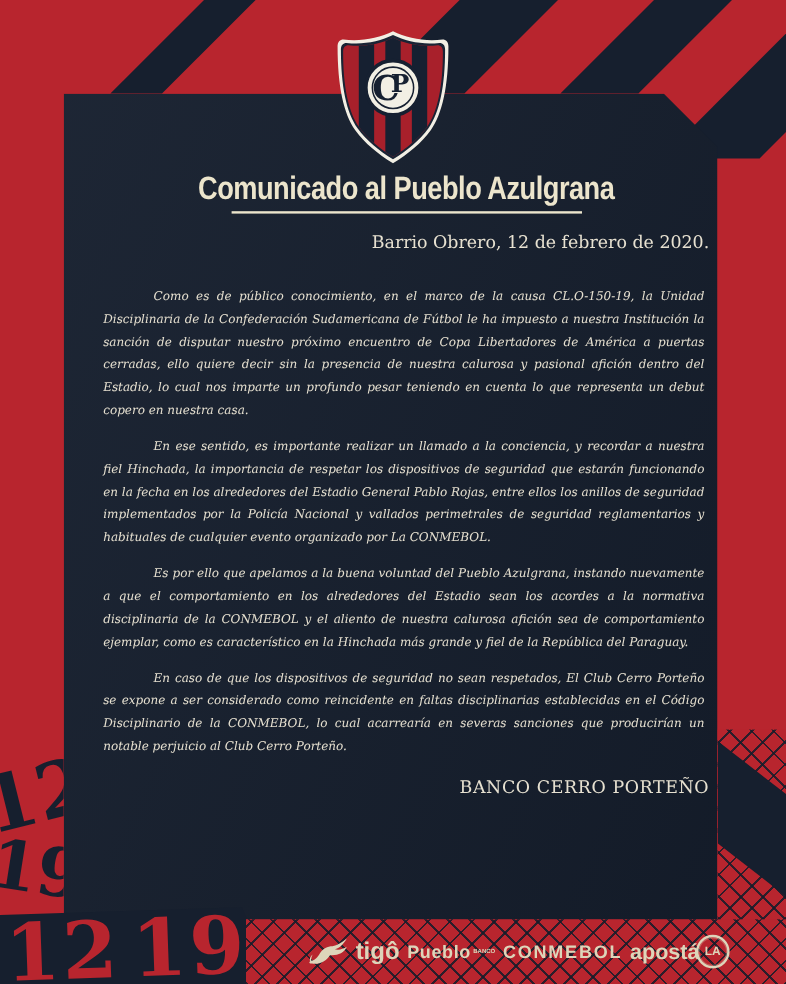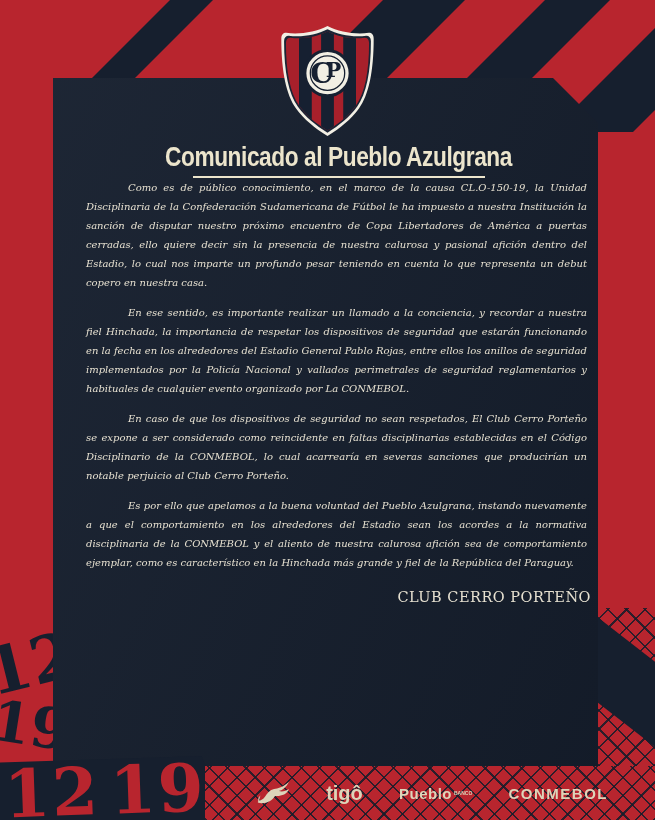--- a/index.html
+++ b/index.html
@@ -110,36 +110,41 @@
     </g>
     <circle cx="60" cy="50" r="23" fill="#f2efe4" stroke="#162031" stroke-width="3"></circle>
     <circle cx="60" cy="50" r="17.5" fill="none" stroke="#162031" stroke-width="1.3"></circle>
     <text x="54" y="60" font-family="DejaVu Serif, serif" font-weight="bold" font-size="29" fill="#162031" text-anchor="middle">C</text>
     <text x="66" y="54" font-family="DejaVu Serif, serif" font-weight="bold" font-size="21" fill="#162031" text-anchor="middle">P</text>
   </svg>
 
   <div class="content">
     <h1 class="title">Comunicado al Pueblo Azulgrana</h1>
     <div class="rule"></div>
+    <div class="dateline">Barrio Obrero, 12 de febrero de 2020.</div>
     <div class="ltr">
       <p>Como es de público conocimiento, en el marco de la causa CL.O-150-19, la Unidad Disciplinaria de la Confederación Sudamericana de Fútbol le ha impuesto a nuestra Institución la sanción de disputar nuestro próximo encuentro de Copa Libertadores de América a puertas cerradas, ello quiere decir sin la presencia de nuestra calurosa y pasional afición dentro del Estadio, lo cual nos imparte un profundo pesar teniendo en cuenta lo que representa un debut copero en nuestra casa.</p>
       <p>En ese sentido, es importante realizar un llamado a la conciencia, y recordar a nuestra fiel Hinchada, la importancia de respetar los dispositivos de seguridad que estarán funcionando en la fecha en los alrededores del Estadio General Pablo Rojas, entre ellos los anillos de seguridad implementados por la Policía Nacional y vallados perimetrales de seguridad reglamentarios y habituales de cualquier evento organizado por La CONMEBOL.</p>
+      <p>Es por ello que apelamos a la buena voluntad del Pueblo Azulgrana, instando nuevamente a que el comportamiento en los alrededores del Estadio sean los acordes a la normativa disciplinaria de la CONMEBOL y el aliento de nuestra calurosa afición sea de comportamiento ejemplar, como es característico en la Hinchada más grande y fiel de la República del Paraguay.</p>
       <p>En caso de que los dispositivos de seguridad no sean respetados, El Club Cerro Porteño se expone a ser considerado como reincidente en faltas disciplinarias establecidas en el Código Disciplinario de la CONMEBOL, lo cual acarrearía en severas sanciones que producirían un notable perjuicio al Club Cerro Porteño.</p>
-      <p>Es por ello que apelamos a la buena voluntad del Pueblo Azulgrana, instando nuevamente a que el comportamiento en los alrededores del Estadio sean los acordes a la normativa disciplinaria de la CONMEBOL y el aliento de nuestra calurosa afición sea de comportamiento ejemplar, como es característico en la Hinchada más grande y fiel de la República del Paraguay.</p>
     </div>
-    <div class="sig">CLUB CERRO PORTEÑO</div>
+    <div class="sig">BANCO CERRO PORTEÑO</div>
   </div>
 
   <div class="sponsors">
     <span class="sp">
       <svg width="34" height="24" viewBox="0 0 34 24">
         <path fill="#ddd5ba" d="M33 1 C30 6 27 9 23 10 C26 11 30 10 33 8 C31 13 26 15 21 15 L19 15 C16 20 10 23 4 22 C2 22 1 21 2.5 20 C6.5 19 8.5 17 10.5 13.5 C13 9.5 17 7.5 21 7.5 C25 6.5 29 4.5 33 1 Z M4 22 C1.5 20.5 1.5 17 4.5 14.5 C3 17.5 3 20 4 22 Z"></path>
       </svg>
     </span>
     <span class="sp tigo">tigô</span>
     <span class="sp vision">
       <span>Pueblo</span>
       <span class="banco">BANCO</span>
     </span>
     <span class="sp bristol">CONMEBOL</span>
+    <span class="sp apostala">
+      <span>apostá</span>
+      <span class="la-circle">LA</span>
+    </span>
   </div>
 
 </div>
 
 </body></html>

